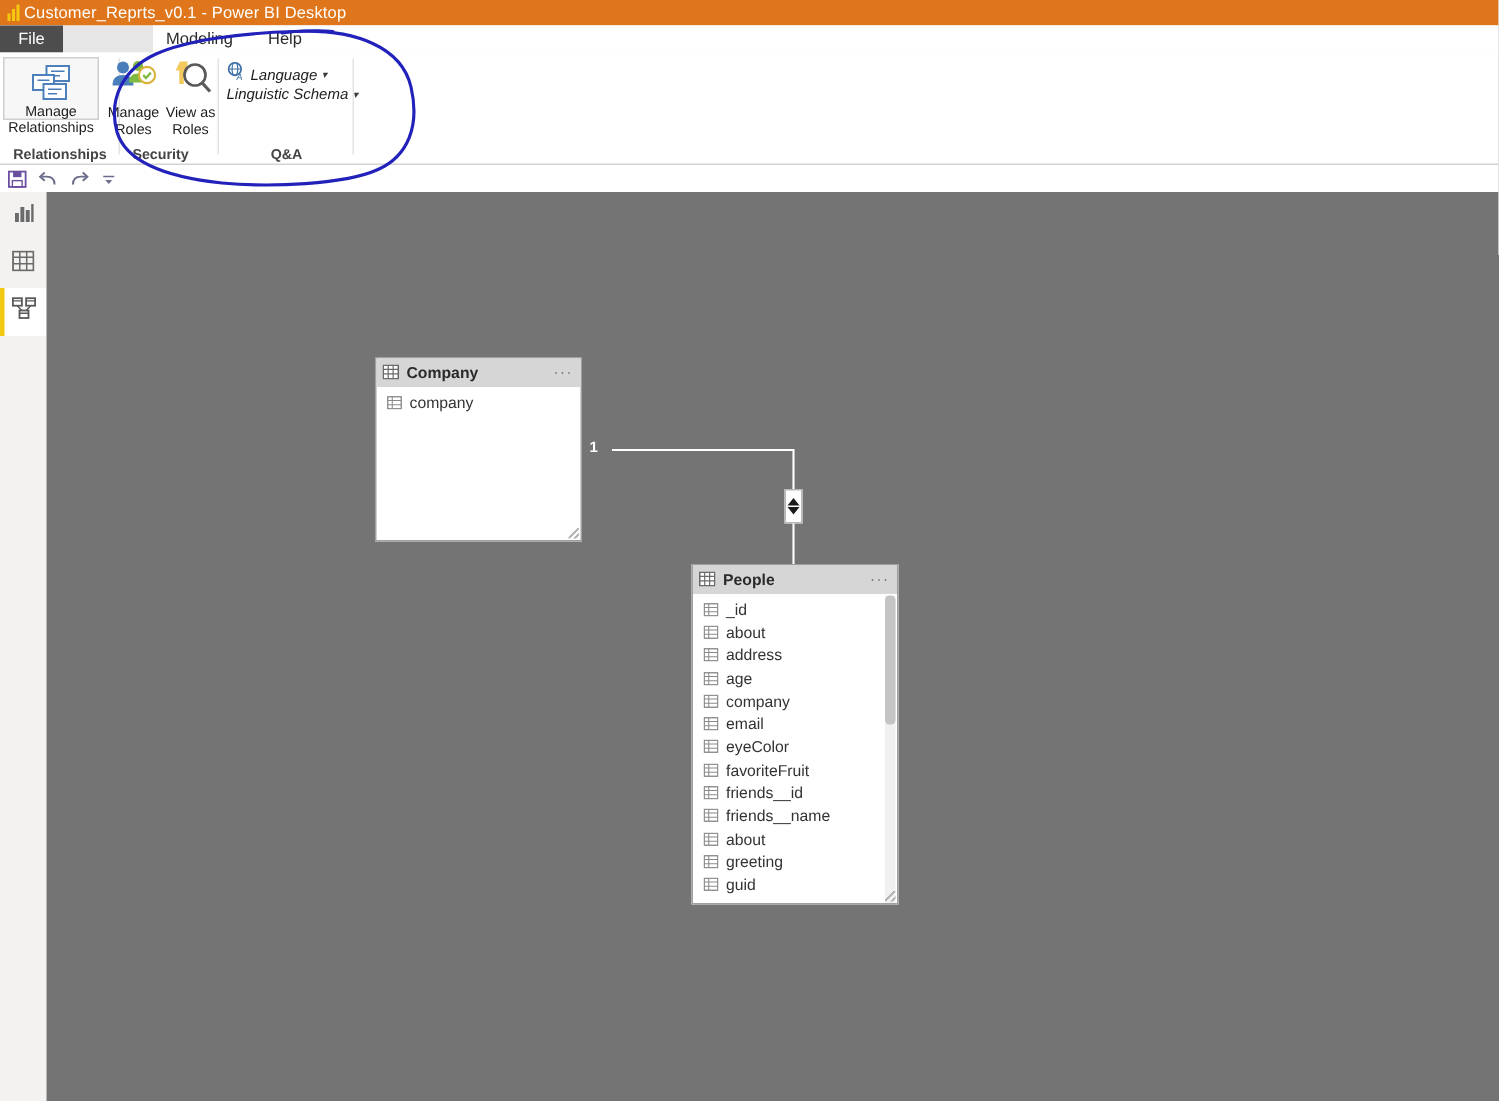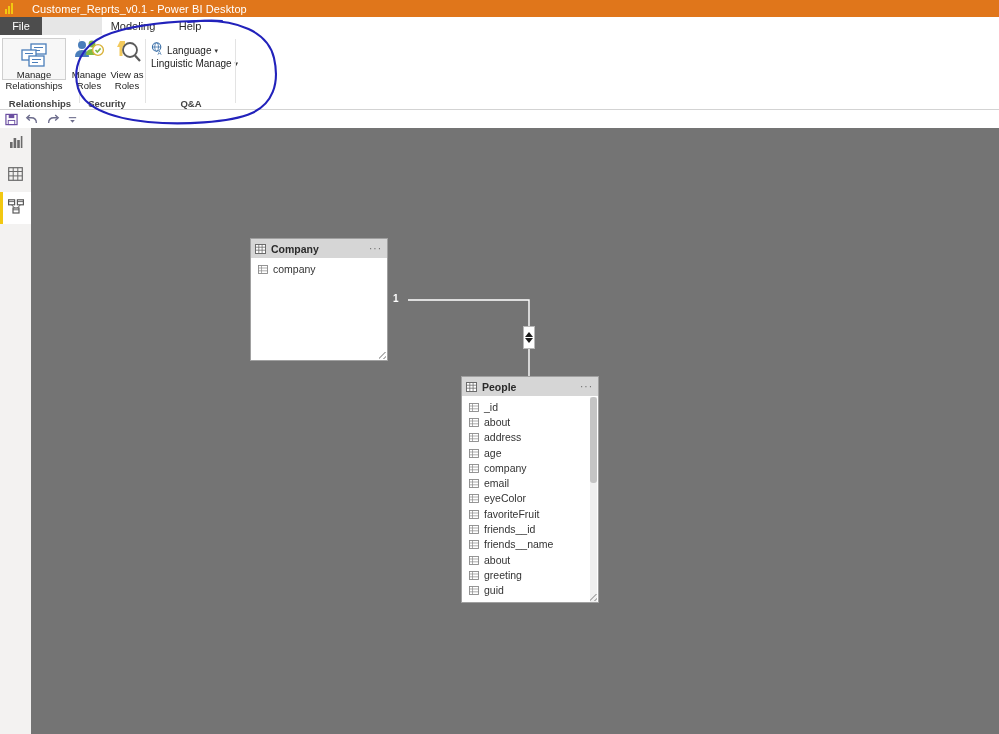--- a/index.html
+++ b/index.html
@@ -10,21 +10,21 @@
     font-family: "Liberation Sans", sans-serif;
     background: #ffffff;
   }
 
   #app { position: relative; width: 999px; height: 734px; }
 
   
   .titlebar {
     position: absolute; left: 0; top: 0; width: 999px; height: 17px;
     background: #e0761b;
-    display: flex; align-items: center; gap: 17px;
+    display: flex; align-items: center; gap: 1px;
     padding-left: 4px;
   }
   .pbi-logo { width: 11px; height: 11px; position: relative; flex: none; }
   .pbi-logo i {
     position: absolute; bottom: 0; width: 2px; background: #f2c811; display: block;
   }
   .pbi-logo i:nth-child(1) { left: 1px; height: 5px; }
   .pbi-logo i:nth-child(2) { left: 4px; height: 8px; }
   .pbi-logo i:nth-child(3) { left: 7px; height: 11px; }
   .title-text {
@@ -77,21 +77,21 @@
   #btn-manage-rel .cap { position: absolute; top: 30px; width: 64px; }
 
   
   #grp-sec { left: 68px; width: 78px; }
   #btn-manage-roles { left: 2px; width: 38px; }
   #btn-view-roles  { left: 40px; width: 38px; }
 
   
   #grp-qa { left: 146px; width: 90px; }
   .smallrow {
-    position: absolute; left: 5px; display: flex; align-items: center; gap: 3px; cursor: default;
+    position: absolute; left: 5px; display: flex; align-items: center; gap: 3px; cursor: default; font-style: italic;
   }
   .smallrow .cap { font-size: 10px; color: #1b1b1b; white-space: nowrap; }
   .caret { font-size: 7px; color: #3a3a3a; line-height: 1; }
 
   
   .qat {
     position: absolute; left: 0; top: 110px; width: 999px; height: 18px;
     background: #ffffff; display: flex; align-items: center; gap: 7px; padding-left: 5px;
   }
   .qat .qitem { cursor: default; display: flex; align-items: center; }
@@ -248,21 +248,21 @@
             <circle cx="5.6" cy="5" r="4.2" fill="none" stroke="#3a6fa8" stroke-width="1.1"></circle>
             <ellipse cx="5.6" cy="5" rx="1.9" ry="4.2" fill="none" stroke="#3a6fa8" stroke-width="0.8"></ellipse>
             <line x1="1.4" y1="5" x2="9.8" y2="5" stroke="#3a6fa8" stroke-width="0.8"></line>
             <text x="6.6" y="12.6" font-size="6" fill="#3a6fa8" font-family="Liberation Sans, sans-serif">A</text>
           </svg>
         </span>
         <span class="cap">Language</span>
         <span class="caret">▾</span>
       </div>
       <div class="smallrow" style="top:23px;">
-        <span class="cap">Linguistic Manage</span>
+        <span class="cap">Linguistic Schema</span>
         <span class="caret">▾</span>
       </div>
       <div class="glabel">Q&amp;A</div>
       <div class="gsep"></div>
     </div>
   </div>
 
   <div class="qat">
     <span class="qitem">
       <svg width="13" height="13" viewBox="0 0 14 14">

